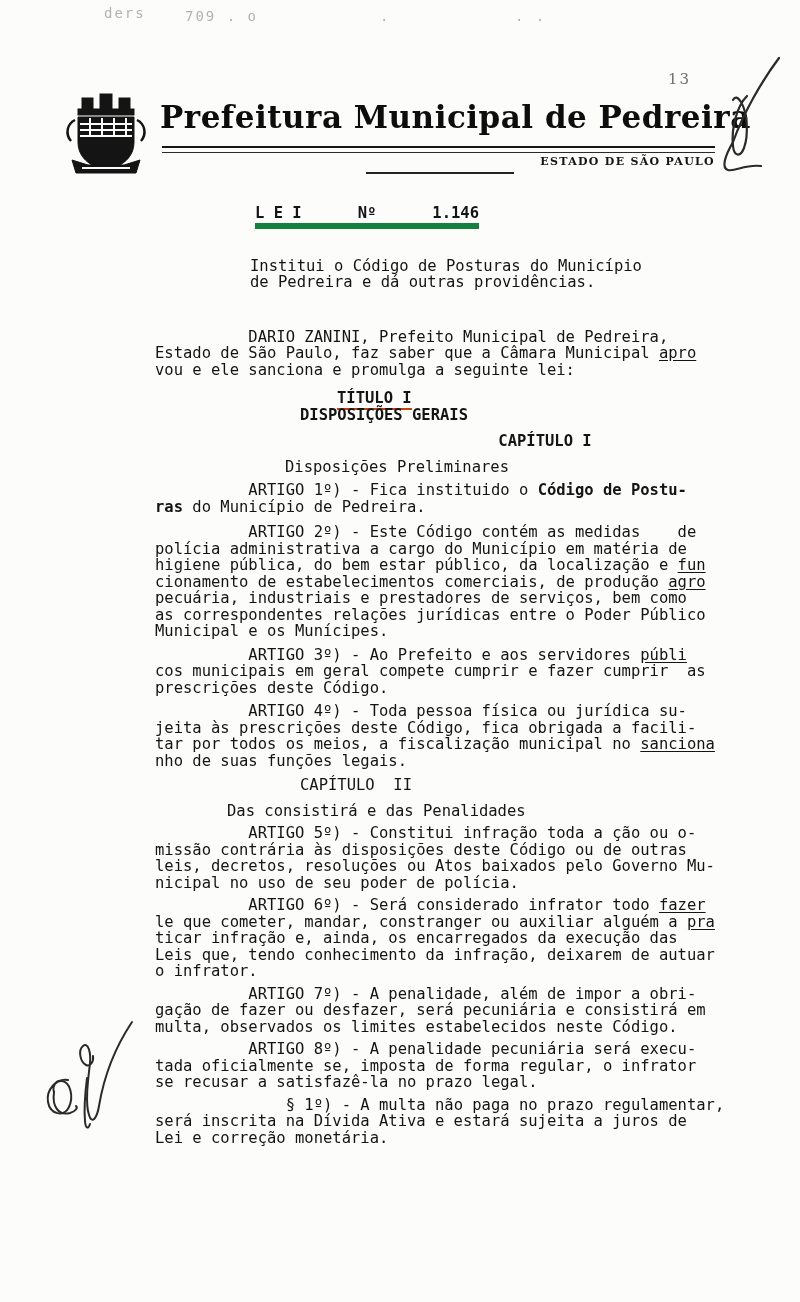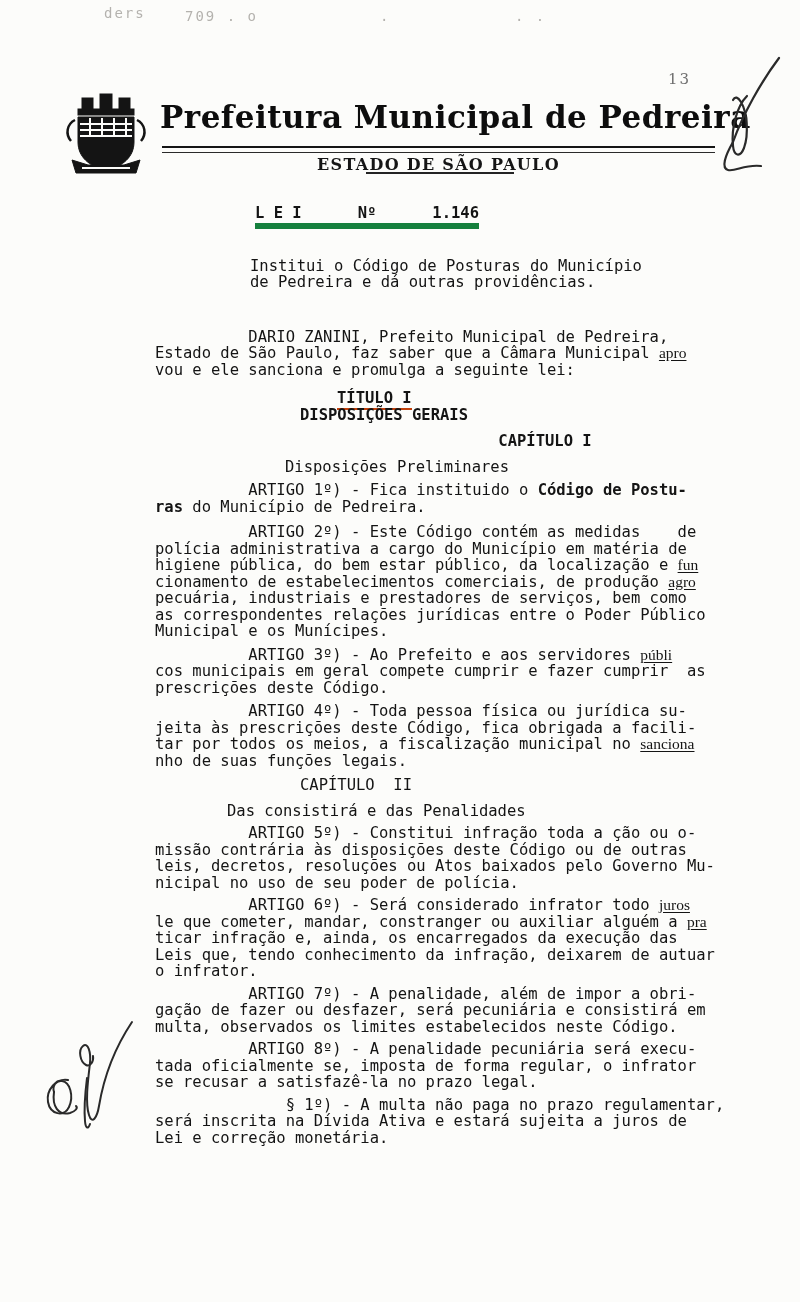--- a/index.html
+++ b/index.html
@@ -13,23 +13,23 @@
     position:absolute; left:160px; top:99px; width:556px;
     font-family:"DejaVu Serif","Liberation Serif",serif;
     font-weight:bold; font-size:31px; letter-spacing:.5px;
     text-align:center; white-space:nowrap; color:#0d0d0d;
   }
   .rule-double {
     position:absolute; left:162px; top:146px; width:553px; height:4px;
     border-top:2.5px solid #151515; border-bottom:1.5px solid #2a2a2a;
   }
   .state-label {
-    position:absolute; left:162px; top:155px; width:553px; text-align:center;
+    position:absolute; left:162px; top:155px; width:553px; text-align:right;
     font-family:"DejaVu Serif","Liberation Serif",serif;
-    font-weight:bold; font-size:16px; letter-spacing:1.3px; color:#151515;
+    font-weight:bold; font-size:11px; letter-spacing:1.3px; color:#151515;
   }
   .state-underline {
     position:absolute; left:366px; top:172px; width:148px; height:2px; background:#242424;
   }
   .logo { position:absolute; left:62px; top:90px; }
   .pagenum {
     position:absolute; left:668px; top:70px; color:#6f6f6f;
     font-size:15px; letter-spacing:2px;
     font-family:"DejaVu Serif","Liberation Serif",serif;
   }
@@ -43,21 +43,21 @@
   }
   .pre { white-space:pre-wrap; }
   .law-line { margin:0 0 0 100px; font-weight:bold; }
   .law-line span { border-bottom:6px solid #15803d; padding-bottom:1px; }
   .ementa { margin:36px 0 0 95px; }
   .para { margin:9px 0 0 0; }
   .mt38 { margin-top:38px; }
   .mt7  { margin-top:7px; }
   .mt6  { margin-top:6px; }
   .bold { font-weight:bold; }
-  .u { text-decoration:underline; text-underline-offset:2px;font-family:Liberation Serif, serif; }
+  .u { text-decoration:underline; text-underline-offset:2px; }
   .h-titulo   { margin:12px 0 0 182px; font-weight:bold; }
   .h-titulo span { border-bottom:2px solid #c2410c; padding-bottom:1px; }
   .h-dispger  { margin:0 0 0 145px; font-weight:bold; }
   .h-cap1     { margin:10px 0 0 170px; font-weight:bold;text-align:center; }
   .h-disprel  { margin:9px 0 0 130px; }
   .h-cap2     { margin:8px 0 0 145px; font-weight:normal; }
   .h-infra    { margin:9px 0 0 72px; }
   svg { display:block; }
 </style>
 </head>
@@ -146,21 +146,21 @@
 nho de suas funções legais.</span></p>
 
     <div class="h-cap2 pre">CAPÍTULO  II</div>
     <div class="h-infra pre">Das consistirá e das Penalidades</div>
 
     <p class="para pre mt6">          ARTIGO 5º) - Constitui infração toda a ção ou o-
 missão contrária às disposições deste Código ou de outras
 leis, decretos, resoluções ou Atos baixados pelo Governo Mu-
 nicipal no uso de seu poder de polícia.</p>
 
-    <p class="para pre mt6"><span>          ARTIGO 6º) - Será considerado infrator todo </span><span class="u">juros</span><span>
+    <p class="para pre mt6"><span>          ARTIGO 6º) - Será considerado infrator todo </span><span class="u">fazer</span><span>
 le que cometer, mandar, constranger ou auxiliar alguém a </span><span class="u">pra</span><span>
 ticar infração e, ainda, os encarregados da execução das
 Leis que, tendo conhecimento da infração, deixarem de autuar
 o infrator.</span></p>
 
     <p class="para pre mt6">          ARTIGO 7º) - A penalidade, além de impor a obri-
 gação de fazer ou desfazer, será pecuniária e consistirá em
 multa, observados os limites estabelecidos neste Código.</p>
 
     <p class="para pre mt6">          ARTIGO 8º) - A penalidade pecuniária será execu-

